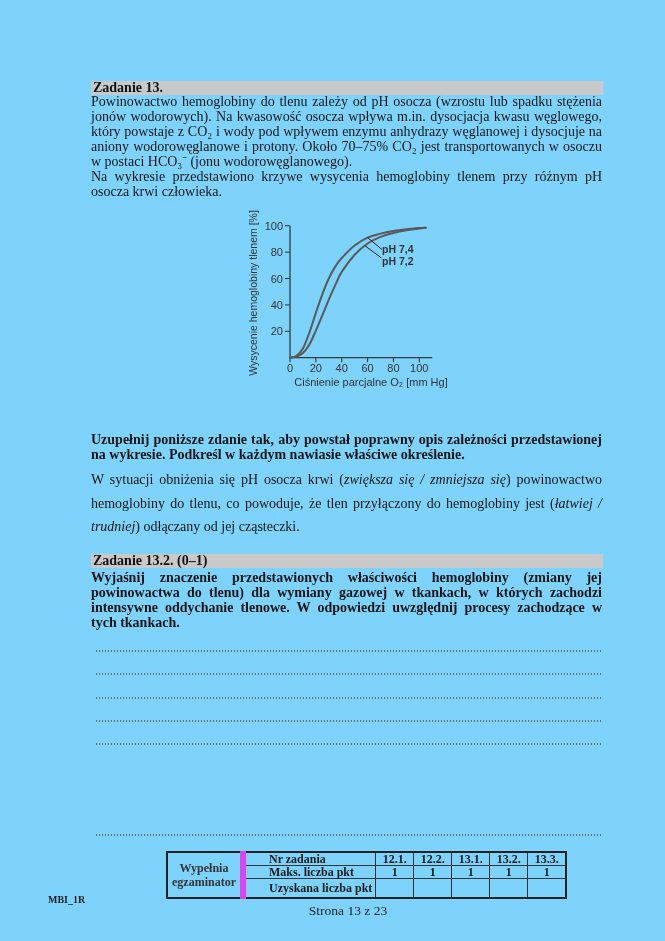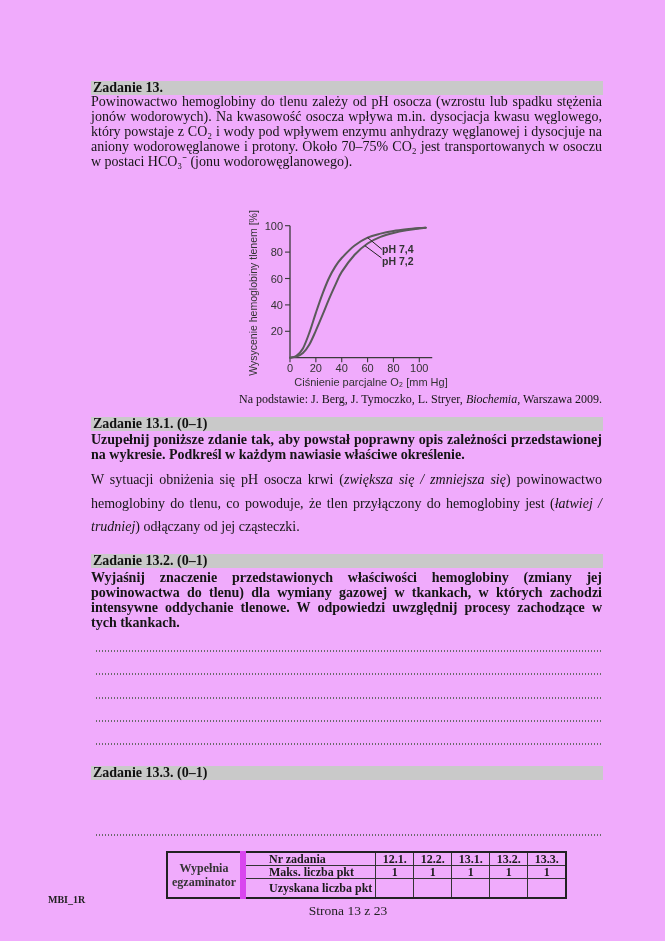--- a/index.html
+++ b/index.html
@@ -1,18 +1,18 @@
 <!DOCTYPE html>
 <html><head>
   <meta charset="utf-8">
   <style>
     html, body { margin: 0; padding: 0; background: #ffffff; }
     #page {
       position: relative; width: 665px; height: 941px; overflow: hidden;
-      background: #f0abfc; color: #151515;
+      background: #7dd3fc; color: #151515;
       font-family: "Liberation Serif", serif;
     }
     .bar {
       position: absolute; left: 91px; width: 512px; height: 14px;
       background: #c9c9c9; box-sizing: border-box; padding-left: 2px;
       font-weight: bold; font-size: 14px; line-height: 14px; color: #111;
       white-space: nowrap;
     }
     .block {
       position: absolute; left: 91px; width: 511px; margin: 0;
@@ -61,20 +61,21 @@
     }
   </style>
 </head>
 <body>
 
 <div id="page">
 
   <div class="bar" style="top:81px;">Zadanie 13.</div>
   <div class="block intro">
     <p>Powinowactwo hemoglobiny do tlenu zależy od pH osocza (wzrostu lub spadku stężenia jonów wodorowych). Na kwasowość osocza wpływa m.in. dysocjacja kwasu węglowego, który powstaje z CO₂ i wody pod wpływem enzymu anhydrazy węglanowej i dysocjuje na aniony wodorowęglanowe i protony. Około 70–75% CO₂ jest transportowanych w osoczu w postaci HCO₃⁻ (jonu wodorowęglanowego).</p>
+    <p>Na wykresie przedstawiono krzywe wysycenia hemoglobiny tlenem przy różnym pH osocza krwi człowieka.</p>
   </div>
 
   <div id="chart-wrap">
     <svg id="chart-svg" width="215" height="190" viewBox="0 0 215 190">
         <line x1="50" y1="152.7" x2="50" y2="20.69999999999999" stroke="#3a3a3a" stroke-width="1.3"></line>
         <line x1="50" y1="152.7" x2="192.23" y2="152.7" stroke="#3a3a3a" stroke-width="1.3"></line>
         <line x1="45" y1="126.29999999999998" x2="50" y2="126.29999999999998" stroke="#3a3a3a" stroke-width="1.1"></line>
         <text x="43" y="130.29999999999998" text-anchor="end" font-size="11" font-family="&quot;Liberation Sans&quot;, sans-serif" fill="#333">20</text>
         <line x1="45" y1="99.89999999999998" x2="50" y2="99.89999999999998" stroke="#3a3a3a" stroke-width="1.1"></line>
         <text x="43" y="103.89999999999998" text-anchor="end" font-size="11" font-family="&quot;Liberation Sans&quot;, sans-serif" fill="#333">40</text>
@@ -100,35 +101,32 @@
         <text x="0" y="0" text-anchor="middle" font-size="10.5" font-family="&quot;Liberation Sans&quot;, sans-serif" fill="#333" transform="translate(17,88) rotate(-90)">Wysycenie hemoglobiny tlenem [%]</text>
         <path d="M50.00,152.70 C51.08,152.37 54.31,152.26 56.47,150.72 C58.62,149.18 60.77,147.31 62.93,143.46 C65.08,139.61 67.24,133.56 69.39,127.62 C71.55,121.68 73.70,114.20 75.86,107.82 C78.02,101.44 80.17,95.06 82.32,89.34 C84.48,83.62 86.63,78.12 88.79,73.50 C90.94,68.88 93.10,65.03 95.25,61.62 C97.41,58.21 98.49,56.56 101.72,53.04 C104.95,49.52 110.34,43.91 114.65,40.50 C118.96,37.09 123.27,34.56 127.58,32.58 C131.89,30.60 136.20,29.72 140.51,28.62 C144.82,27.52 149.13,26.71 153.44,25.98 C157.75,25.25 162.06,24.75 166.37,24.26 C170.68,23.78 176.07,23.34 179.30,23.08 C182.53,22.81 184.69,22.75 185.76,22.68" fill="none" stroke="#5a5a5a" stroke-width="2" stroke-linecap="round"></path>
         <path d="M50.00,152.70 C51.08,152.52 54.31,152.41 56.47,151.64 C58.62,150.87 60.77,150.10 62.93,148.08 C65.08,146.06 67.24,143.24 69.39,139.50 C71.55,135.76 73.70,130.48 75.86,125.64 C78.02,120.80 80.17,115.63 82.32,110.46 C84.48,105.29 86.63,99.68 88.79,94.62 C90.94,89.56 93.10,84.72 95.25,80.10 C97.41,75.48 98.49,71.96 101.72,66.90 C104.95,61.84 110.34,54.47 114.65,49.74 C118.96,45.01 123.27,41.49 127.58,38.52 C131.89,35.55 136.20,33.68 140.51,31.92 C144.82,30.16 149.13,29.06 153.44,27.96 C157.75,26.86 162.06,26.05 166.37,25.32 C170.68,24.59 176.07,24.04 179.30,23.60 C182.53,23.16 184.69,22.83 185.76,22.68" fill="none" stroke="#5a5a5a" stroke-width="2" stroke-linecap="round"></path>
         <line x1="127.58" y1="32.579999999999984" x2="142" y2="44.5" stroke="#222" stroke-width="1"></line>
         <text x="142" y="47.5" font-size="10.5" font-weight="bold" font-family="&quot;Liberation Sans&quot;, sans-serif" fill="#333">pH 7,4</text>
         <line x1="124.994" y1="40.76399999999998" x2="141.5" y2="53" stroke="#222" stroke-width="1"></line>
         <text x="142" y="59.5" font-size="10.5" font-weight="bold" font-family="&quot;Liberation Sans&quot;, sans-serif" fill="#333">pH 7,2</text>
       </svg>
   </div>
 
-  <div class="source"><span>Na podstawie: J. Berg, J. Tymoczko, L. Stryer, </span><span class="it">Biochemia</span><span>, Warszawa 2009.</span></div>
 
-  <div class="bar" style="top:417px;">Zadanie 13.1. (0–1)</div>
   <p class="block bold" style="top:432px;">Uzupełnij poniższe zdanie tak, aby powstał poprawny opis zależności przedstawionej na wykresie. Podkreśl w każdym nawiasie właściwe określenie.</p>
   <p class="block sentence"><span>W sytuacji obniżenia się pH osocza krwi (</span><span class="it choice">zwiększa się</span><span class="it"> / </span><span class="it choice">zmniejsza się</span><span>) powinowactwo hemoglobiny do tlenu, co powoduje, że tlen przyłączony do hemoglobiny jest (</span><span class="it choice">łatwiej</span><span class="it"> / </span><span class="it choice">trudniej</span><span>) odłączany od jej cząsteczki.</span></p>
 
   <div class="bar" style="top:554px;">Zadanie 13.2. (0–1)</div>
   <p class="block bold" style="top:570px;">Wyjaśnij znaczenie przedstawionych właściwości hemoglobiny (zmiany jej powinowactwa do tlenu) dla wymiany gazowej w tkankach, w których zachodzi intensywne oddychanie tlenowe. W odpowiedzi uwzględnij procesy zachodzące w tych tkankach.</p>
   <div class="dots" style="top:650px;"></div>
   <div class="dots" style="top:673px;"></div>
   <div class="dots" style="top:697px;"></div>
   <div class="dots" style="top:720px;"></div>
   <div class="dots" style="top:743px;"></div>
 
-  <div class="bar" style="top:766px;">Zadanie 13.3. (0–1)</div>
   <div class="dots" style="top:834px;"></div>
 
   <table id="exam-table">
     <tbody>
         <tr class="r0">
       <td class="c0" rowspan="3">Wypełnia egzaminator</td>
       <td class="c1">Nr zadania</td>
       <td class="cn">12.1.</td>
       <td class="cn">12.2.</td>
       <td class="cn">13.1.</td>

